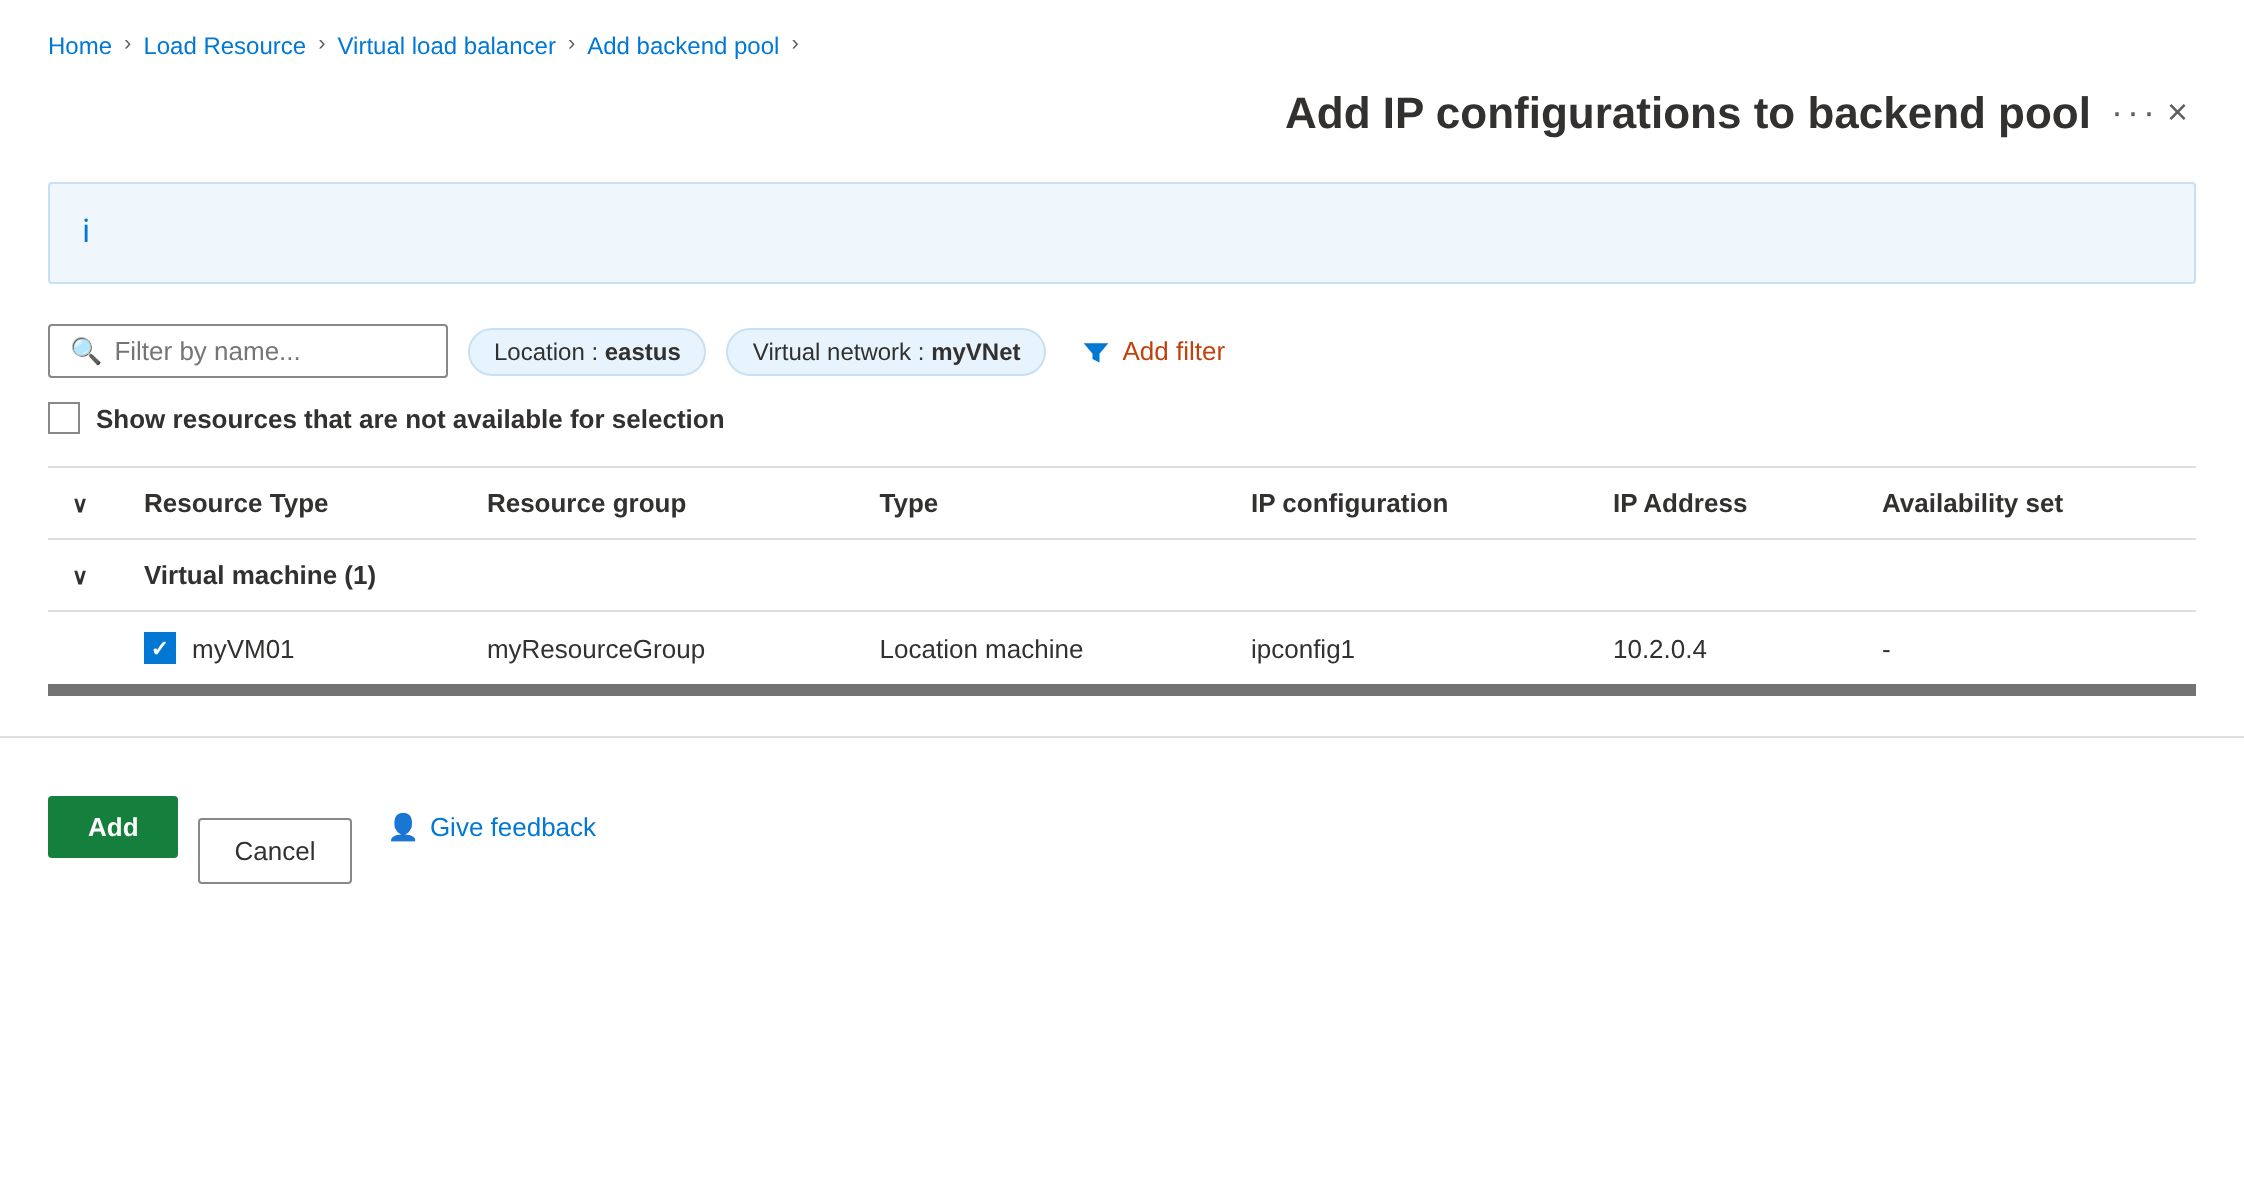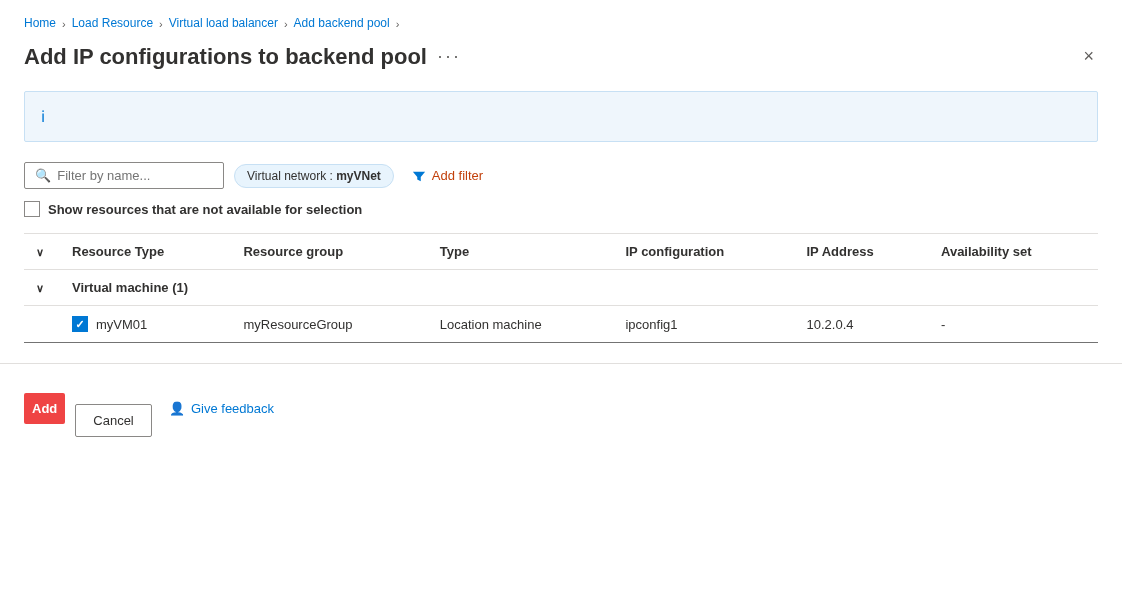--- a/index.html
+++ b/index.html
@@ -10,39 +10,39 @@
       color: #323130;
       width: 1122px;
       min-height: 594px;
     }
     .page-container {
       padding: 16px 24px 0 24px;
       max-width: 1122px;
     }
     .breadcrumb {
       display: flex;
-      align-items: flex-end;
+      align-items: flex-start;
       gap: 6px;
       font-size: 12px;
       color: #0078d4;
       margin-bottom: 12px;
     }
     .breadcrumb span {
       color: #605e5c;
       font-size: 11px;
     }
     .breadcrumb a {
       color: #0078d4;
       text-decoration: none;
       cursor: pointer;
     }
     .page-header {
       display: flex;
       align-items: center;
-      justify-content: space-between;
+      justify-content: flex-end;
       margin-bottom: 20px;
     }
     .page-title-row {
       display: flex;
       align-items: center;
       gap: 10px;
     }
     .page-title {
       font-size: 22px;
       font-weight: 600;
@@ -180,21 +180,21 @@
     }
     .group-row-inner {
       display: flex;
       align-items: center;
       gap: 8px;
     }
     .data-row td {
       padding: 10px 12px;
       font-size: 13px;
       color: #323130;
-      border-bottom: 1px solid #737373;
+      border-bottom: 6px solid #737373;
     }
     .checkbox-checked {
       width: 16px;
       height: 16px;
       border: 1px solid #0078d4;
       background: #0078d4;
       display: inline-flex;
       align-items: center;
       justify-content: center;
       cursor: pointer;
@@ -216,25 +216,25 @@
       border-top: 1px solid #e1dfdd;
       margin: 20px 0 0 0;
     }
     .footer {
       display: flex;
       align-items: center;
       gap: 10px;
       padding: 16px 24px;
     }
     .btn-primary {
-      background: #ef4444;
+      background: #15803d;
       color: #fff;
       border: none;
       border-radius: 2px;
-      padding: 8px 8px;
+      padding: 8px 20px;
       font-size: 13px;
       font-weight: 600;
       cursor: pointer;
     }
     .btn-secondary {
       background: #fff;
       color: #323130;
       border: 1px solid #8a8886;
       border-radius: 2px;
       padding: 8px 17px;
@@ -278,20 +278,23 @@
   </div>
 
   <div class="info-banner">
     <span class="info-icon">ℹ</span>
   </div>
 
   <div class="filter-row">
     <div class="filter-input-container">
       <span class="search-icon-sm">🔍</span>
       <input type="text" placeholder="Filter by name..." style="">
+    </div>
+    <div class="filter-tag">
+      <span class="label">Location : </span><span class="value">eastus</span>
     </div>
     <div class="filter-tag">
       <span class="label">Virtual network : </span><span class="value">myVNet</span>
     </div>
     <button class="add-filter-btn">
       <svg width="14" height="14" viewBox="0 0 16 16" fill="#0078d4">
         <path d="M1 3h14l-5 6v5l-4-2V9L1 3z"></path>
       </svg>
       <span>Add filter</span>
     </button>

